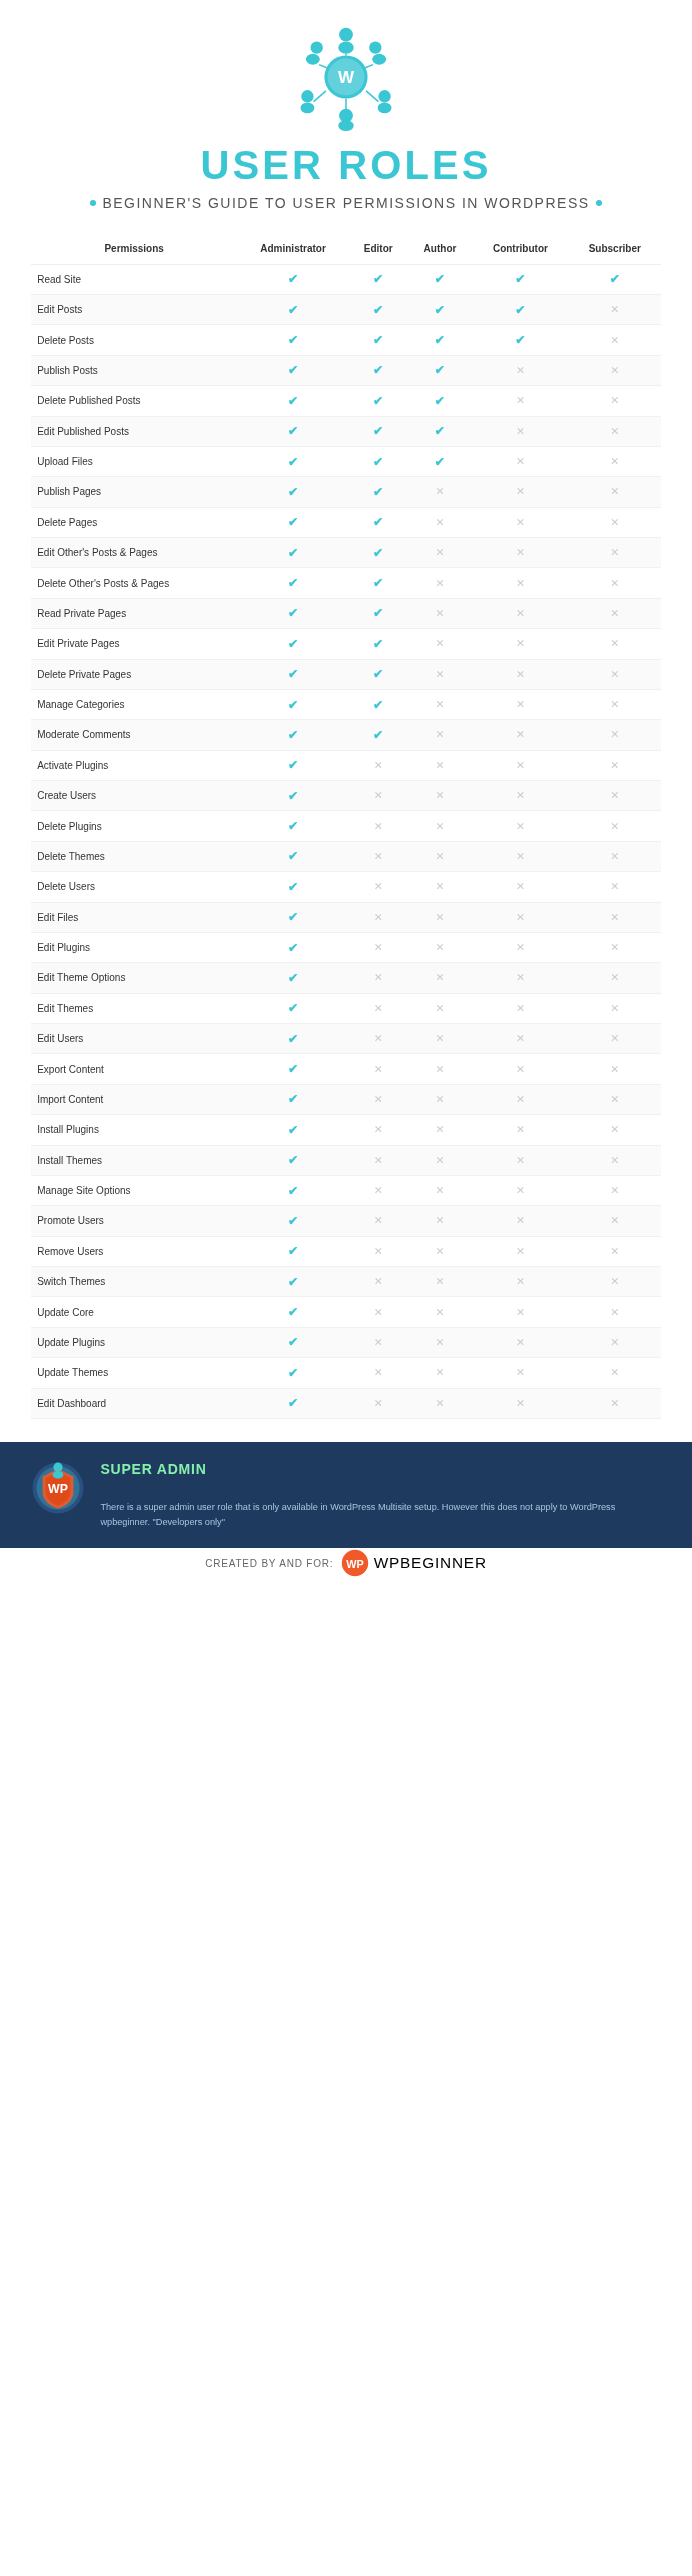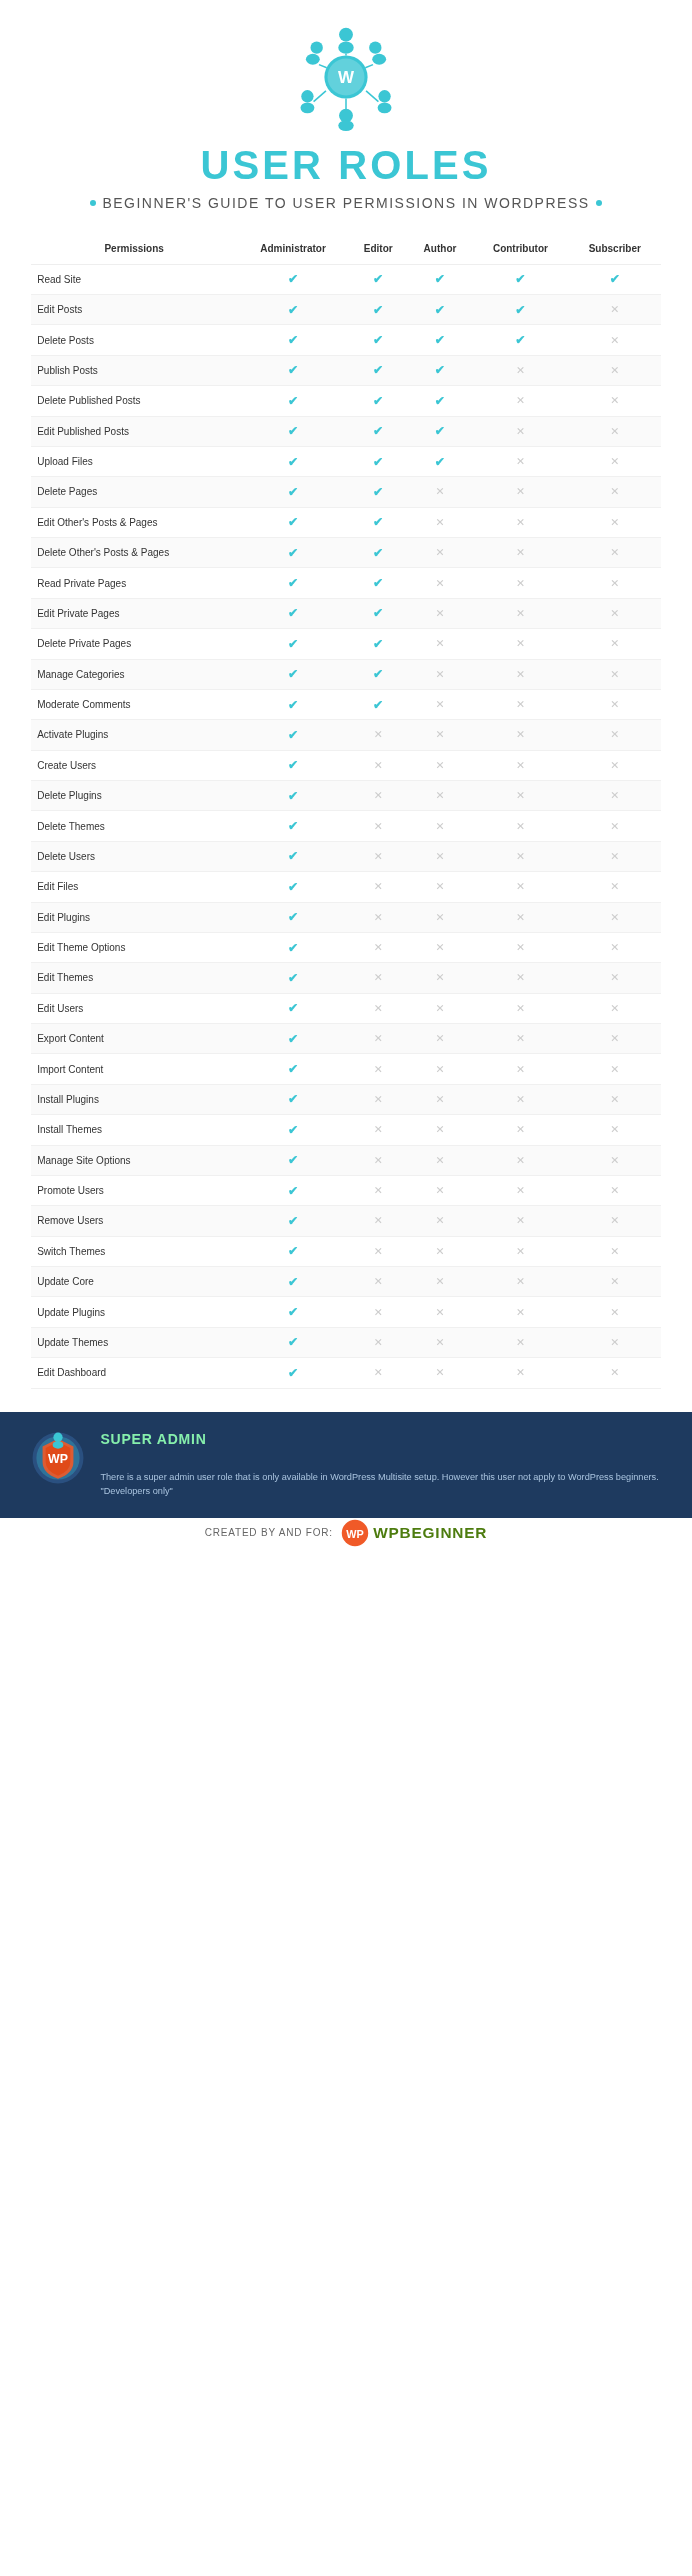--- a/index.html
+++ b/index.html
@@ -161,22 +161,22 @@
       gap: 4.6px;
     }
 
     .wpbeginner-brand .brand-icon {
       width: 28px;
       height: 28px;
     }
 
     .wpbeginner-brand .brand-name {
       font-size: 15.4px;
-      font-weight: bold;
-      color: #4d7c0f;
+      font-weight: normal;
+      color: #000000;
     }
 
     
     .wp-group-svg {
       width: 108px;
       height: 108px;
     }
   </style>
 </head>
 <body>
@@ -289,20 +289,28 @@
         </tr>
         <tr>
           <td>Upload Files</td>
           <td><span class="check">✔</span></td>
           <td><span class="check">✔</span></td>
           <td><span class="check">✔</span></td>
           <td><span class="cross">✕</span></td>
           <td><span class="cross">✕</span></td>
         </tr>
         <tr>
+          <td>Publish Pages</td>
+          <td><span class="check">✔</span></td>
+          <td><span class="check">✔</span></td>
+          <td><span class="cross">✕</span></td>
+          <td><span class="cross">✕</span></td>
+          <td><span class="cross">✕</span></td>
+        </tr>
+        <tr>
           <td>Delete Pages</td>
           <td><span class="check">✔</span></td>
           <td><span class="check">✔</span></td>
           <td><span class="cross">✕</span></td>
           <td><span class="cross">✕</span></td>
           <td><span class="cross">✕</span></td>
         </tr>
         <tr>
           <td>Edit Other's Posts &amp; Pages</td>
           <td><span class="check">✔</span></td>
@@ -550,21 +558,21 @@
       <path d="M35 14 L51 22 L51 40 Q51 52 35 58 Q19 52 19 40 L19 22 Z" fill="#e04a18"></path>
 
       <text x="35" y="42" text-anchor="middle" font-size="16" font-weight="900" fill="white" font-family="Arial">WP</text>
 
       <circle cx="35" cy="8" r="6" fill="#3bc6d4"></circle>
       <ellipse cx="35" cy="18" rx="7" ry="5" fill="#3bc6d4"></ellipse>
     </svg>
   </div>
   <div class="footer-text">
     <h3>SUPER ADMIN</h3>
-    <p>There is a super admin user role that is only available in WordPress Multisite setup. However this user not apply to WordPress beginners. "Developers only"</p>
+    <p>There is a super admin user role that is only available in WordPress Multisite setup. However this does not apply to WordPress wpbeginner. "Developers only"</p>
   </div>
 </div>
 
 <div class="footer-credit">
   <span>CREATED BY AND FOR:</span>
   <div class="wpbeginner-brand">
 
     <svg class="brand-icon" viewBox="0 0 36 36" xmlns="http://www.w3.org/2000/svg">
       <circle cx="18" cy="18" r="17" fill="#f05a28"></circle>
       <text x="18" y="24" text-anchor="middle" font-size="14" font-weight="900" fill="white" font-family="Arial">WP</text>

